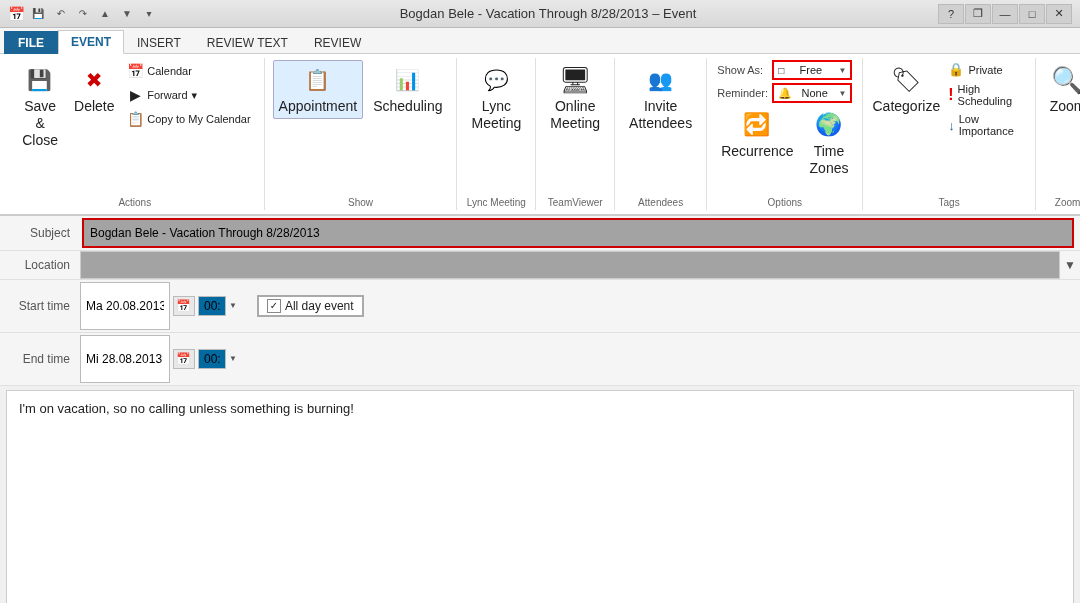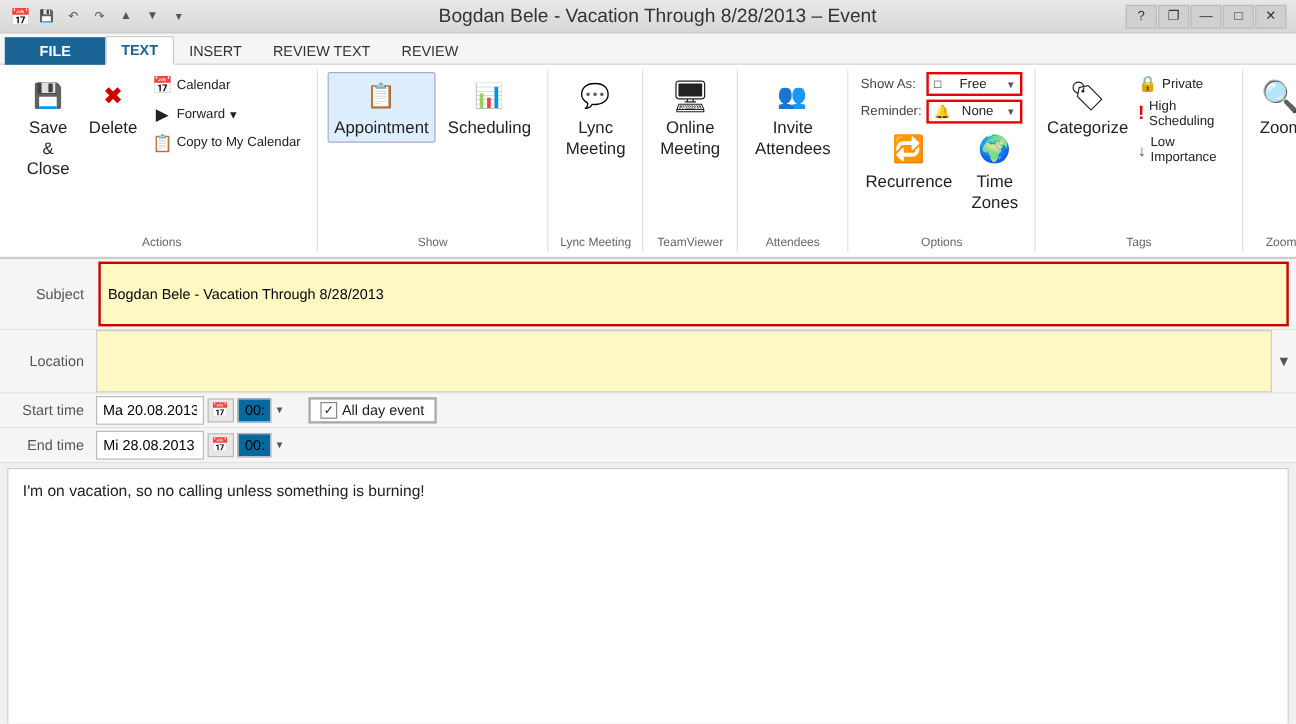--- a/index.html
+++ b/index.html
@@ -24,21 +24,21 @@
       justify-content: space-between;
     }
     .title-bar-left {
       display: flex;
       align-items: center;
       gap: 4px;
     }
     .title-bar-title {
       flex: 1;
       text-align: center;
-      font-size: 16px;
+      font-size: 13px;
       color: #333;
     }
     .title-bar-controls {
       display: flex;
       gap: 1px;
     }
     .title-btn {
       width: 26px;
       height: 20px;
       background: #d0d0d0;
@@ -92,21 +92,21 @@
       background: #fff;
       border-color: #ccc;
       border-bottom: 1px solid #fff;
       color: #1a6496;
       font-weight: bold;
     }
     .ribbon-tab.file-tab {
       background: #1a6496;
       color: white;
       font-weight: bold;
-      padding: 4px 28px;
+      padding: 4px 13px;
     }
 
     
     .ribbon {
       background: #fff;
       border-bottom: 2px solid #ccc;
       padding: 4px 6px;
       display: flex;
       align-items: stretch;
       min-height: 88px;
@@ -242,22 +242,22 @@
       width: 80px;
       padding: 3px 10px;
       font-size: 12px;
       color: #555;
       text-align: right;
       flex-shrink: 0;
     }
     .form-input {
       flex: 1;
       border: none;
-      background: #fef9c3;
-      padding: 18px 6px;
+      background: #a3a3a3;
+      padding: 6px 6px;
       font-size: 12px;
       outline: none;
     }
     .form-input.highlighted {
       border: 2px solid #e00;
       outline: none;
     }
     .form-input-wrapper {
       flex: 1;
       padding: 2px;
@@ -280,21 +280,21 @@
       padding: 2px 0;
     }
     .date-input-group {
       display: flex;
       align-items: center;
       gap: 3px;
     }
     .date-field {
       border: 1px solid #bbb;
       background: white;
-      padding: 4px 5px;
+      padding: 16px 5px;
       font-size: 12px;
       width: 90px;
     }
     .date-picker-btn {
       width: 22px;
       height: 20px;
       border: 1px solid #bbb;
       background: #e8e8e8;
       display: flex;
       align-items: center;
@@ -373,21 +373,21 @@
     <div class="title-btn">?</div>
     <div class="title-btn">❐</div>
     <div class="title-btn">—</div>
     <div class="title-btn">□</div>
     <div class="title-btn close">✕</div>
   </div>
 </div>
 
 <div class="ribbon-tabs">
   <div class="ribbon-tab file-tab">FILE</div>
-  <div class="ribbon-tab active">TEXT</div>
+  <div class="ribbon-tab active">EVENT</div>
   <div class="ribbon-tab">INSERT</div>
   <div class="ribbon-tab">REVIEW TEXT</div>
   <div class="ribbon-tab">REVIEW</div>
 </div>
 
 <div class="ribbon">
 
   <div class="ribbon-group">
     <div class="ribbon-group-content">
       <div class="ribbon-btn">

